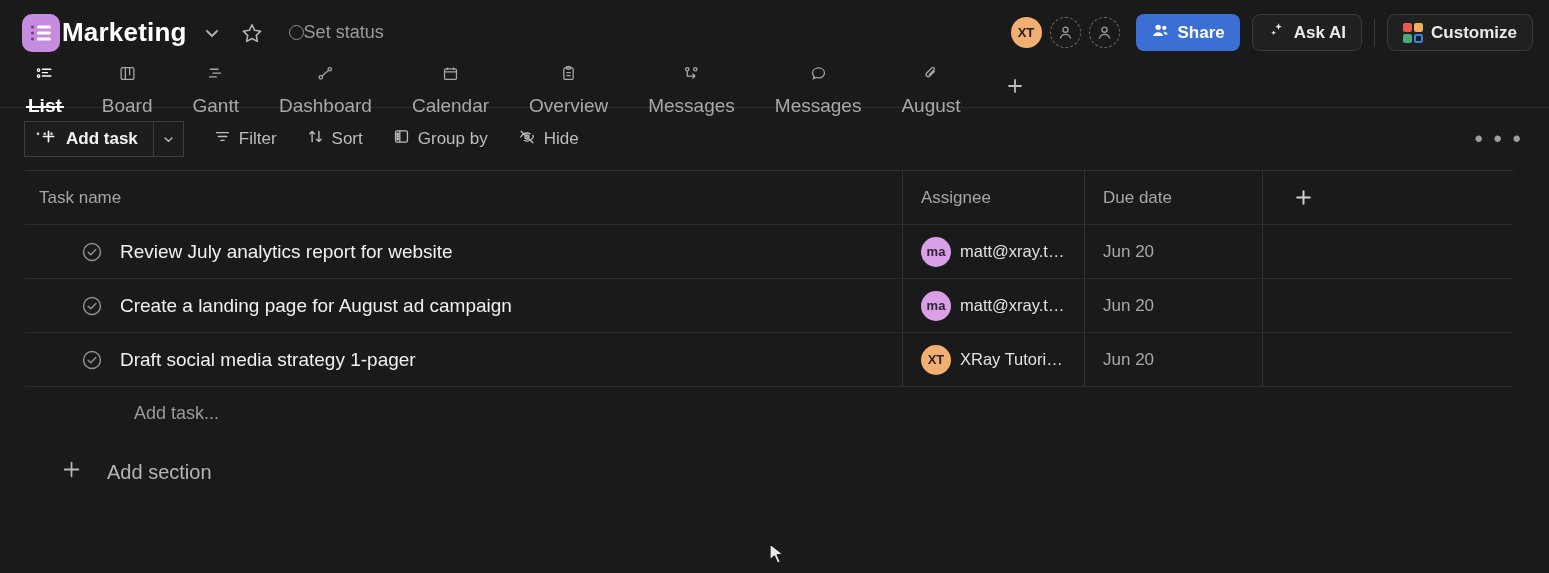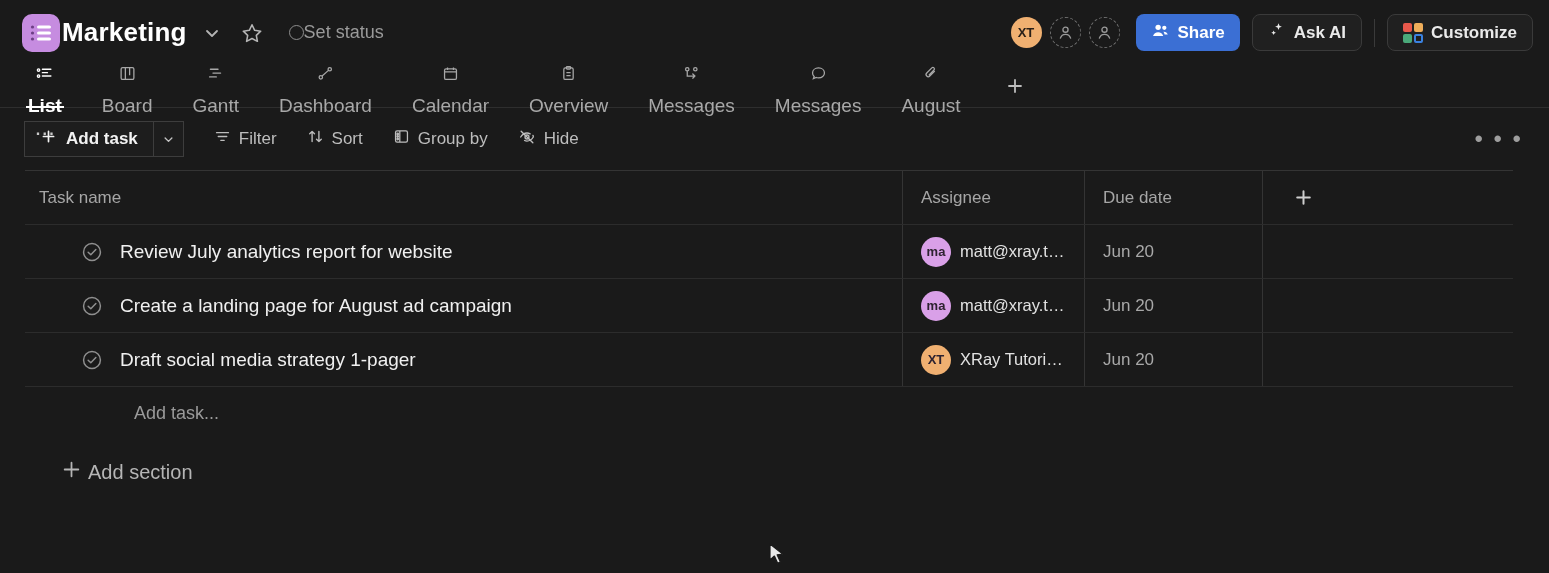--- a/index.html
+++ b/index.html
@@ -221,21 +221,21 @@
 
   .add-task-row {
     height: 52px;
     display: flex; align-items: center;
     padding-left: 109px;
     color: #9a9a9a;
     font-size: 18px;
     cursor: pointer;
   }
   .add-section {
-    display: flex; align-items: center; gap: 6px;
+    display: flex; align-items: center; gap: 25px;
     margin: 20px 0 0 36px;
     color: #b5b5b5;
     font-size: 20px;
     cursor: pointer;
   }
 
   .cursor { position: absolute; left: 769px; top: 543px; pointer-events: none; }
 </style>
 </head>
 <body>

